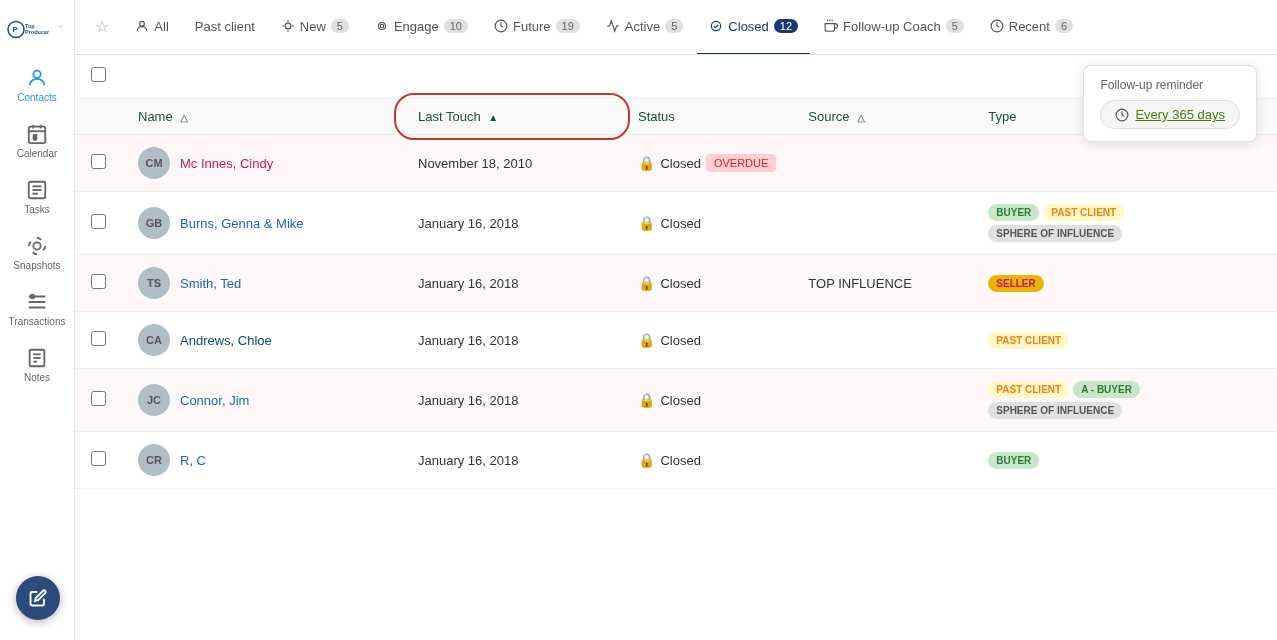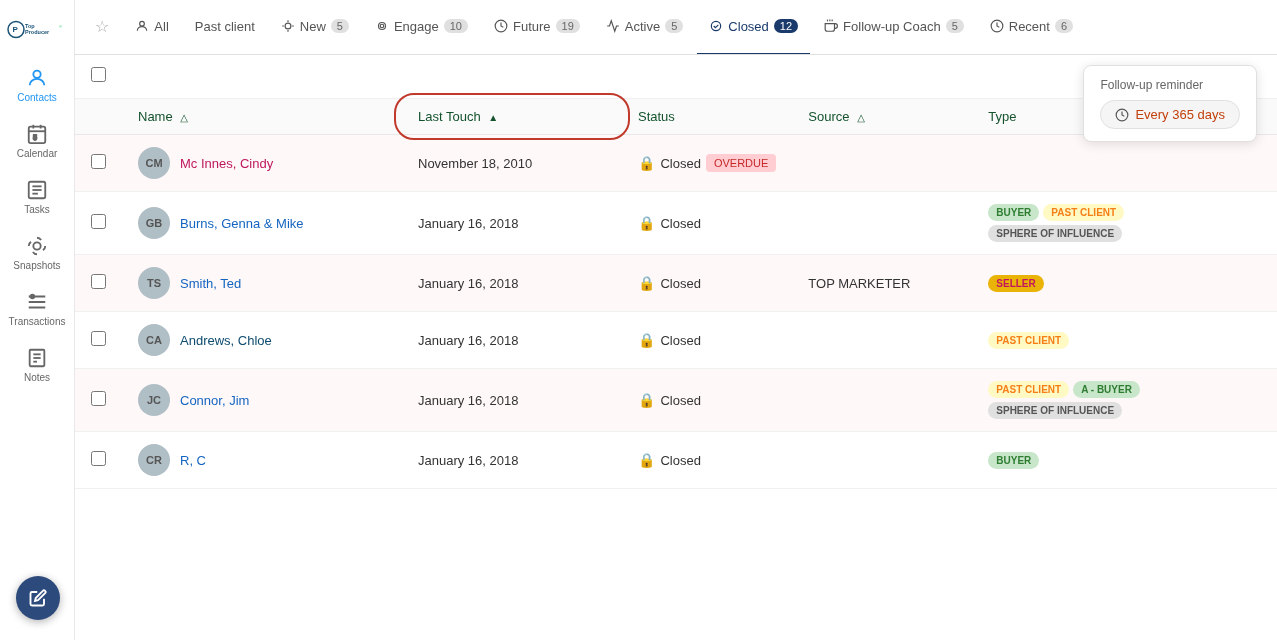--- a/index.html
+++ b/index.html
@@ -132,24 +132,25 @@
       font-size: 12px;
       color: #666;
       margin-bottom: 8px;
     }
     .followup-tooltip-badge {
       background: #f5f5f5;
       border: 1px solid #e0e0e0;
       border-radius: 20px;
       padding: 6px 14px;
       font-size: 13px;
-      color: #c2410c;
+      color: #4d7c0f;
       display: flex;
       align-items: center;
       gap: 6px;
+      text-decoration: underline;
     }
 
     
     .select-all-row {
       padding: 12px 16px;
       border-bottom: 1px solid #f0f0f0;
     }
 
     
     .contacts-table {
@@ -521,21 +522,21 @@
     </div>
             </td>
             <td>January 16, 2018</td>
             <td>
     <div class="status-cell">
       <span class="status-icon" style="color:#27ae60;">🔒</span>
       <span>Closed</span>
 
     </div>
             </td>
-            <td>TOP MARKETER</td>
+            <td>TOP INFLUENCE</td>
             <td>
               <div class="type-tags">
                 <span class="tag tag-seller">SELLER</span>
               </div>
             </td>
           </tr>
           <tr>
             <td><input type="checkbox" style=""></td>
             <td>
     <div class="name-cell">

